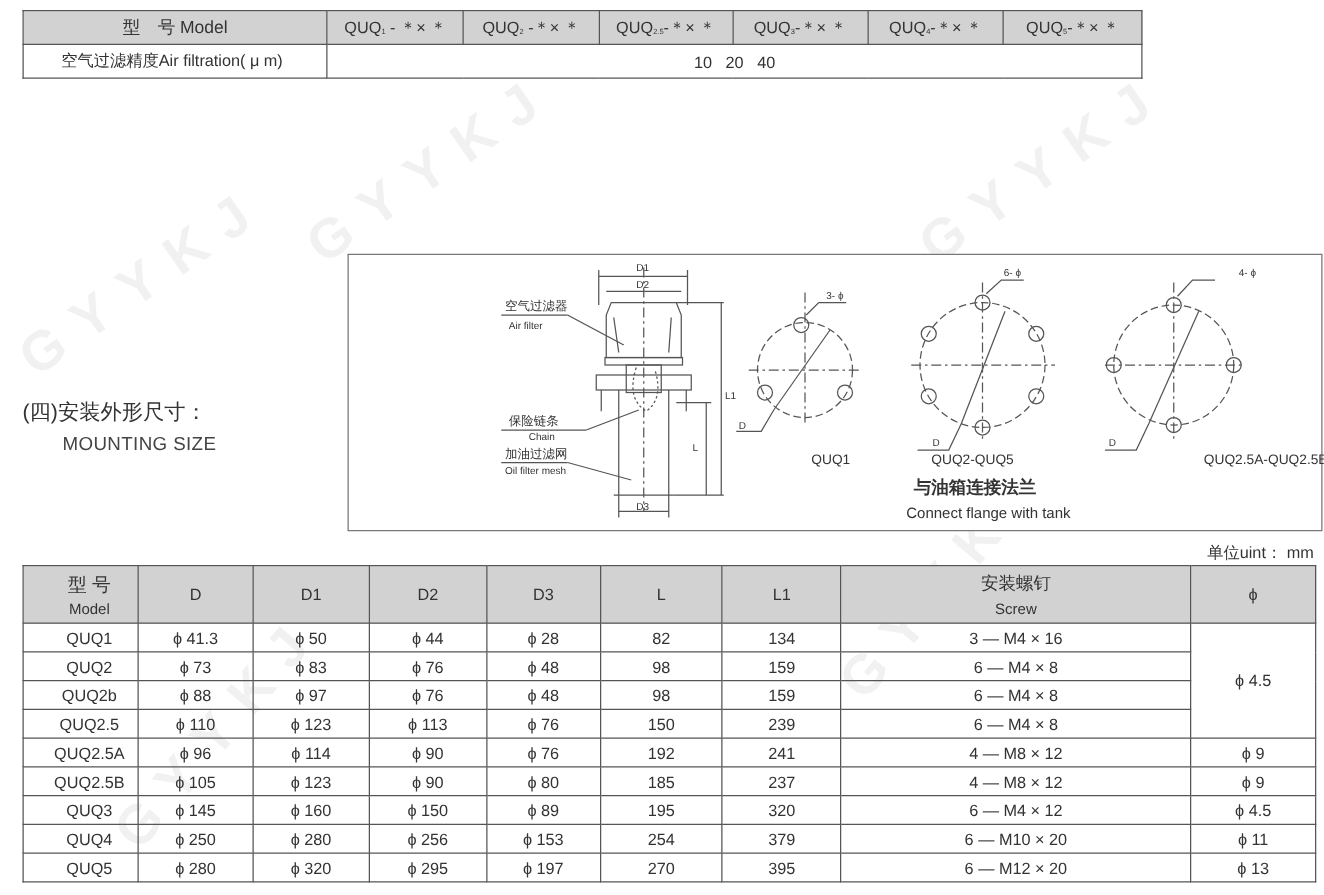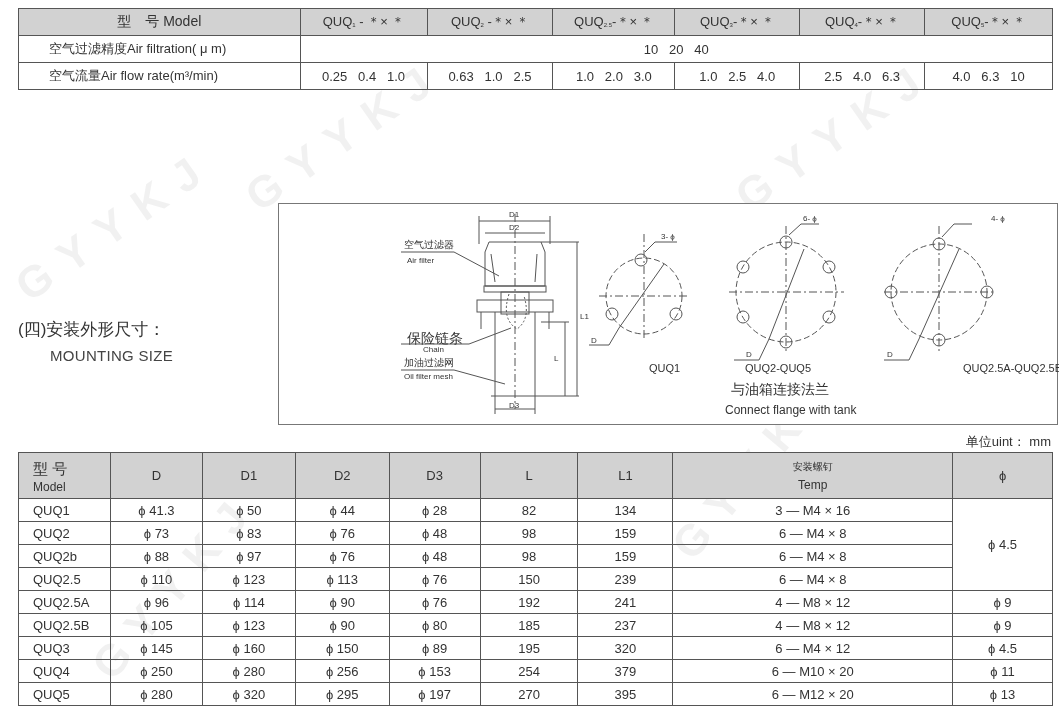--- a/index.html
+++ b/index.html
@@ -3,50 +3,50 @@
 <meta charset="utf-8">
 <style>
   * { box-sizing: border-box; margin: 0; padding: 0; }
   html, body { width: 1059px; height: 716px; background: #ffffff; overflow: hidden; }
   body { position: relative; font-family: "Liberation Sans", "DejaVu Sans", sans-serif; color: #333333; }
 
   table { border-collapse: collapse; position: absolute; }
   td, th { border: 1px solid #555555; text-align: center; vertical-align: middle; font-weight: normal; }
 
   
-  #spec-table { left: 18px; top: 8px; width: 1035px; font-size: 13px; }
+  #spec-table { left: 18px; top: 8px; width: 896px; font-size: 13px; }
   #spec-table th { background: #d2d2d2; height: 27px; font-size: 13px; color: #333; }
   #spec-table td { height: 27px; }
   #spec-table td.label { text-align: left; padding-left: 30px; font-size: 13px; }
   #spec-table th.label { font-size: 14px; }
   #spec-table sub { font-size: 6px; vertical-align: -1px; }
   #spec-table td.note { font-size: 14px; height: 28px; }
 
   
   .section-title { position: absolute; left: 18px; top: 318px; font-size: 17px; color: #333; }
   .section-subtitle { position: absolute; left: 50px; top: 347px; font-size: 15px; color: #444; letter-spacing: 0.3px; }
 
   
   .drawing { position: absolute; left: 278px; top: 203px; width: 780px; height: 222px; border: 1px solid #777; background: #fff; }
   .drawing svg { position: absolute; left: 0; top: 0; }
   .dlabel { position: absolute; font-size: 11px; color: #333; white-space: nowrap; }
   .dlabel.small { font-size: 8px; }
   .dcap { position: absolute; font-size: 11px; color: #333; white-space: nowrap; text-align: center; }
-  .dcap.cn { font-size: 14px; }
+  .dcap.cn { font-size: 14px; font-weight: bold; }
 
   .unit { position: absolute; right: 8px; top: 433px; font-size: 13px; color: #333; }
 
   
   #dim-table { left: 18px; top: 452px; width: 1035px; font-size: 13px; }
   #dim-table th { background: #d2d2d2; height: 46px; font-size: 13px; }
   #dim-table td { height: 23px; font-size: 13px; }
-  #dim-table td.model, #dim-table th.model { text-align: left; padding-left: 14px; }
+  #dim-table td.model, #dim-table th.model { text-align: center; padding-left: 14px; }
   #dim-table th.model .cn { display: block; font-size: 15px; line-height: 22px; }
   #dim-table th.model .en { display: block; font-size: 12px; }
-  #dim-table th .cn2 { display: block; font-size: 10px; }
+  #dim-table th .cn2 { display: block; font-size: 14px; }
   #dim-table th .en2 { display: block; font-size: 12px; margin-top: 4px; }
 
   
   .wm { position: absolute; font-size: 44px; font-weight: bold; color: rgba(190,190,190,0.22); letter-spacing: 16px; pointer-events: none; white-space: nowrap; }
 </style>
 </head>
 <body>
 
 <div class="wm" style="left:0px;top:200px;transform:rotate(-35deg);">GYYKJ</div>
 <div class="wm" style="left:230px;top:110px;transform:rotate(-35deg);">GYYKJ</div>
@@ -71,29 +71,20 @@
     <th><span>QUQ</span><sub>2</sub><span> -＊× ＊</span></th>
     <th><span>QUQ</span><sub>2.5</sub><span>-＊× ＊</span></th>
     <th><span>QUQ</span><sub>3</sub><span>-＊× ＊</span></th>
     <th><span>QUQ</span><sub>4</sub><span>-＊× ＊</span></th>
     <th><span>QUQ</span><sub>5</sub><span>-＊× ＊</span></th>
   </tr>
   <tr>
     <td class="label">空气过滤精度Air filtration( μ m)</td>
     <td colspan="6" style="white-space:pre;margin-left:35px;">10   20   40</td>
   </tr>
-  <tr>
-    <td class="label">空气流量Air flow rate(m³/min)</td>
-    <td style="white-space:pre;">0.25   0.4   1.0</td>
-    <td style="white-space:pre;">0.63   1.0   2.5</td>
-    <td style="white-space:pre;">1.0   2.0   3.0</td>
-    <td style="white-space:pre;">1.0   2.5   4.0</td>
-    <td style="white-space:pre;">2.5   4.0   6.3</td>
-    <td style="white-space:pre;">4.0   6.3   10</td>
-  </tr>
 </tbody>
   </table>
 
 <div class="section-title">(四)安装外形尺寸：</div>
 <div class="section-subtitle">MOUNTING SIZE</div>
 
 <div class="drawing">
   <svg width="780" height="222" viewBox="0 0 780 222">
     <g stroke="#555" stroke-width="1" fill="none">
 
@@ -174,21 +165,21 @@
   </svg>
 
   <div class="dlabel small" style="left:230px;top:6px;">D1</div>
   <div class="dlabel small" style="left:230px;top:19px;">D2</div>
   <div class="dlabel small" style="left:230px;top:197px;">D3</div>
   <div class="dlabel small" style="left:275px;top:150px;">L</div>
   <div class="dlabel small" style="left:301px;top:108px;">L1</div>
 
   <div class="dlabel" style="left:125px;top:34px;font-size:10px;">空气过滤器</div>
   <div class="dlabel small" style="left:128px;top:52px;">Air filter</div>
-  <div class="dlabel" style="left:128px;top:126px;font-size:14px;">保险链条</div>
+  <div class="dlabel" style="left:128px;top:126px;font-size:10px;">保险链条</div>
   <div class="dlabel small" style="left:133px;top:141px;margin-left:11px;">Chain</div>
   <div class="dlabel" style="left:125px;top:152px;font-size:10px;">加油过滤网</div>
   <div class="dlabel small" style="left:125px;top:168px;">Oil filter mesh</div>
 
   <div class="dlabel small" style="left:382px;top:28px;">3- ϕ</div>
   <div class="dlabel small" style="left:312px;top:132px;">D</div>
   <div class="dlabel small" style="left:524px;top:10px;">6- ϕ</div>
   <div class="dlabel small" style="left:467px;top:146px;">D</div>
   <div class="dlabel small" style="left:712px;top:10px;">4- ϕ</div>
   <div class="dlabel small" style="left:608px;top:146px;">D</div>
@@ -221,21 +212,21 @@
           <span class="en">Model</span>
         </th>
     <th>D</th>
     <th>D1</th>
     <th>D2</th>
     <th>D3</th>
     <th>L</th>
     <th>L1</th>
     <th>
           <span class="cn2">安装螺钉</span>
-          <span class="en2">Temp</span>
+          <span class="en2">Screw</span>
         </th>
     <th>ϕ</th>
   </tr>
 
   <tr>
     <td class="model">QUQ1</td>
     <td>ϕ 41.3</td>
     <td>ϕ 50</td>
     <td>ϕ 44</td>
     <td>ϕ 28</td>

